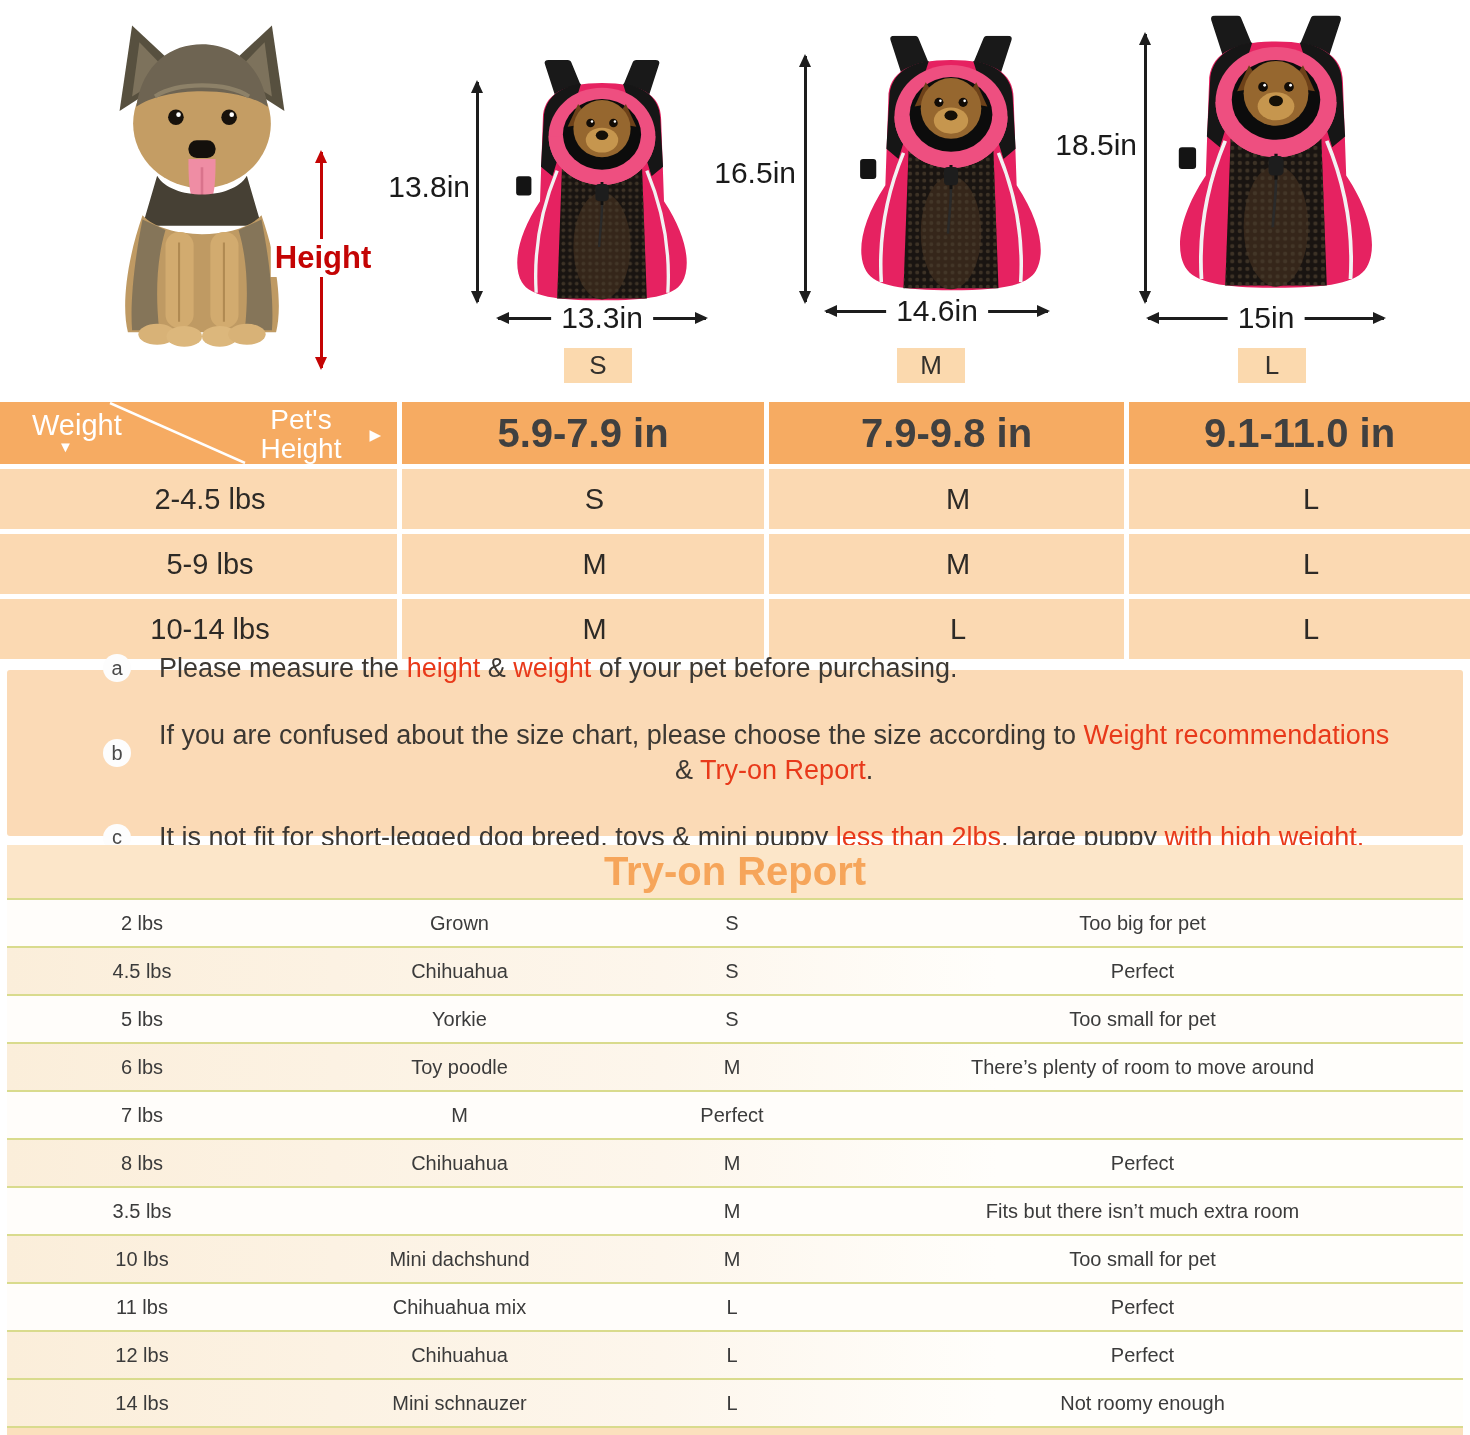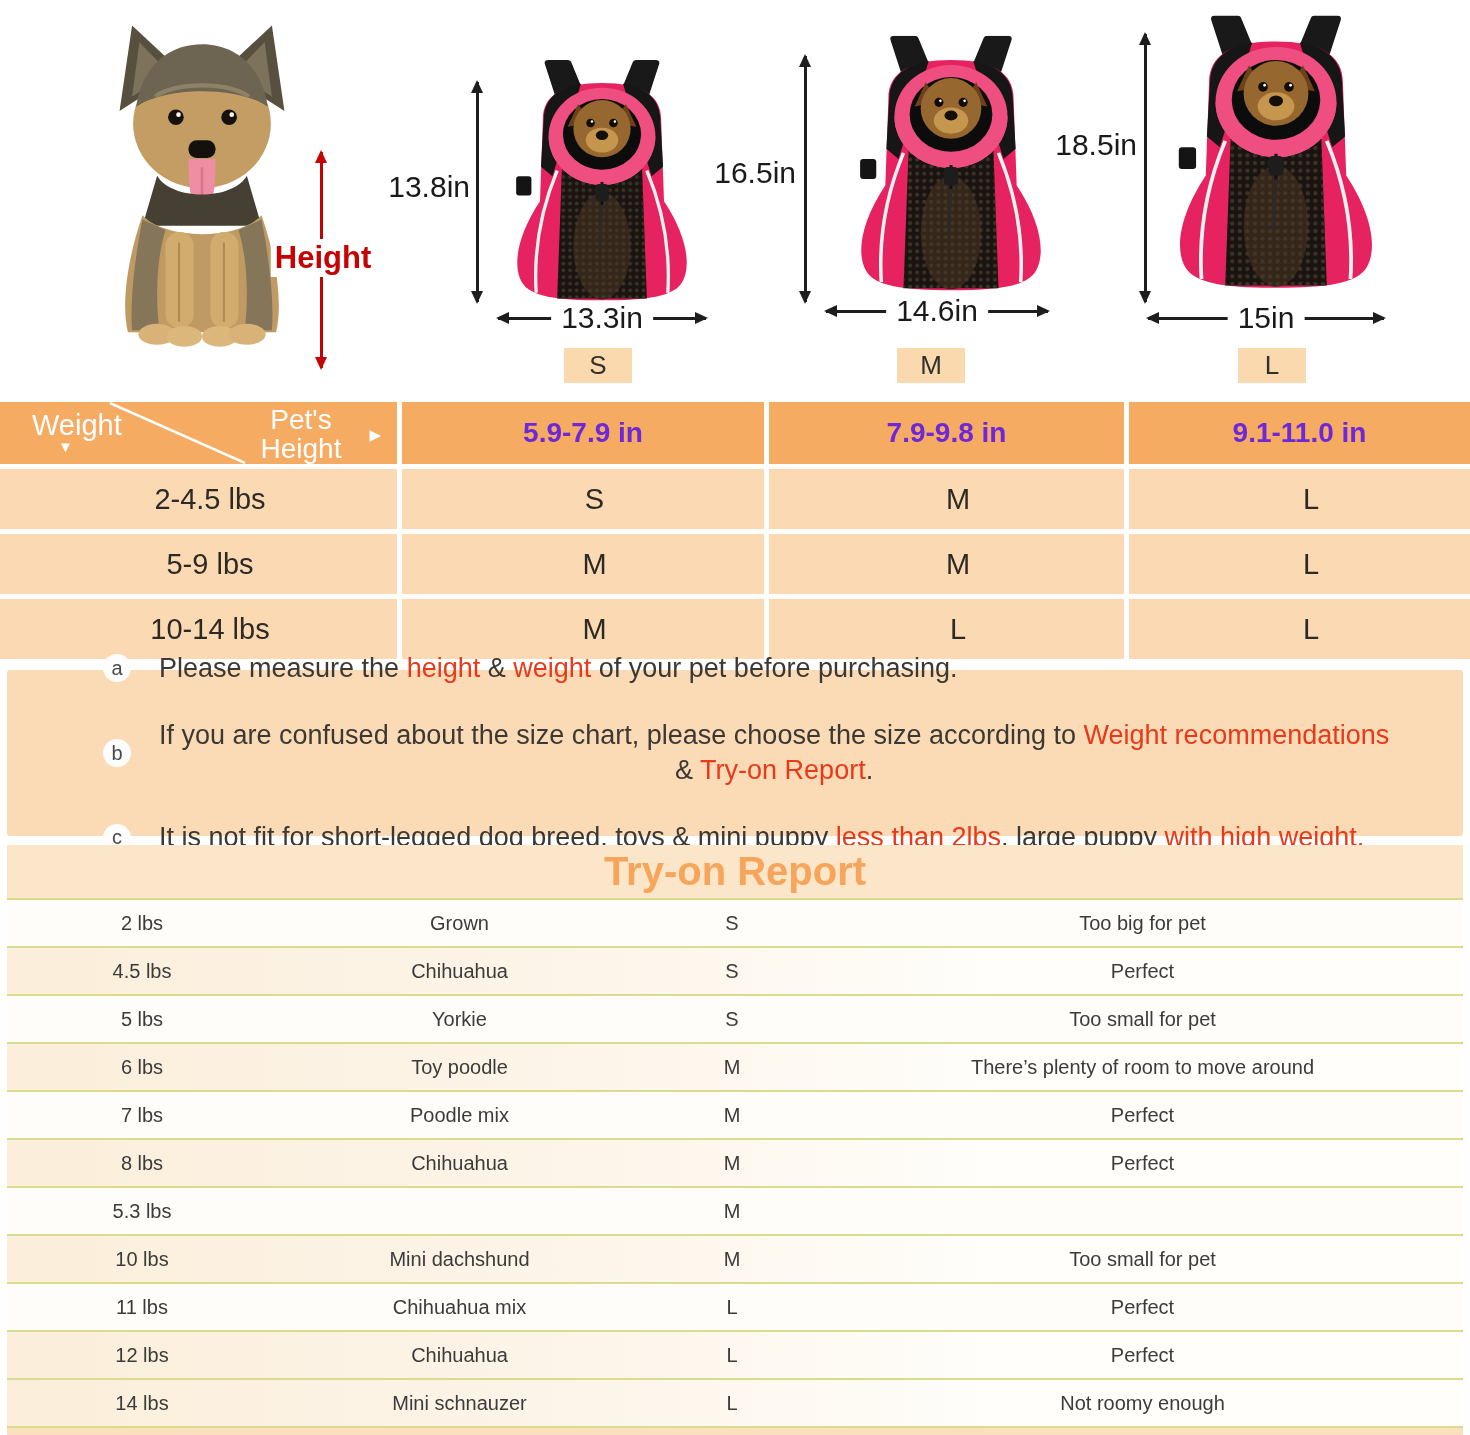--- a/index.html
+++ b/index.html
@@ -25,21 +25,21 @@
   .h-arrow .h-label{position:absolute;left:50%;top:50%;transform:translate(-50%,-50%);
     background:#fff;padding:0 10px;font-size:30px;color:#1a1a1a;white-space:nowrap;}
   .dim-label{position:absolute;width:120px;text-align:right;font-size:30px;color:#1a1a1a;}
   .height-label{position:absolute;transform:translate(-50%,-50%);background:#fff;padding:1px 4px;
     font-size:31px;font-weight:bold;color:var(--height-arrow-red,#c40404);white-space:nowrap;}
   .size-tag{position:absolute;width:68px;height:35px;background:var(--tag-bg,#fbd9ae);
     display:flex;align-items:center;justify-content:center;font-size:26px;color:#33302c;}
   
   #size-table{position:absolute;top:402px;left:0;width:1470px;display:grid;
     grid-template-columns:397px 362px 355px auto;grid-template-rows:62px 60px 60px 60px;gap:5px;}
-  #size-table .hcell{background:var(--header-orange,#f6ab62);color:#6d28d9;font-size:28px;font-weight:600;
+  #size-table .hcell{background:var(--header-orange,#f6ab62);color:#404040;font-size:40px;font-weight:600;
     display:flex;align-items:center;justify-content:center;}
   #size-table .scell{background:var(--cell-peach,#fbd9b2);font-size:29px;color:#2d2a26;
     display:flex;align-items:center;justify-content:center;padding-left:23px;}
   .contents{display:contents;}
   #corner-cell{position:relative;background:var(--header-orange,#f6ab62);}
   #corner-cell .corner-weight{position:absolute;left:32px;top:7px;color:#fff;font-size:29px;}
   #corner-cell .w-tri{position:absolute;left:58px;top:36px;color:#fff;font-size:15px;}
   #corner-cell .corner-height{position:absolute;right:40px;top:3px;width:112px;text-align:center;
     color:#fff;font-size:28px;line-height:1.04;}
   #corner-cell .h-tri{position:absolute;right:16px;top:24px;color:#fff;font-size:15px;}
@@ -255,36 +255,36 @@
 
         <div class="trow tint">
           <div>6 lbs</div>
           <div>Toy poodle</div>
           <div>M</div>
           <div>There’s plenty of room to move around</div>
         </div>
 
         <div class="trow">
           <div>7 lbs</div>
-          <div>Poodle mix</div>
           <div>M</div>
           <div>Perfect</div>
         </div>
 
         <div class="trow tint">
           <div>8 lbs</div>
           <div>Chihuahua</div>
           <div>M</div>
           <div>Perfect</div>
         </div>
 
         <div class="trow">
-          <div>5.3 lbs</div>
+          <div>3.5 lbs</div>
           <div></div>
           <div>M</div>
+          <div>Fits but there isn’t much extra room</div>
         </div>
 
         <div class="trow tint">
           <div>10 lbs</div>
           <div>Mini dachshund</div>
           <div>M</div>
           <div>Too small for pet</div>
         </div>
 
         <div class="trow">

